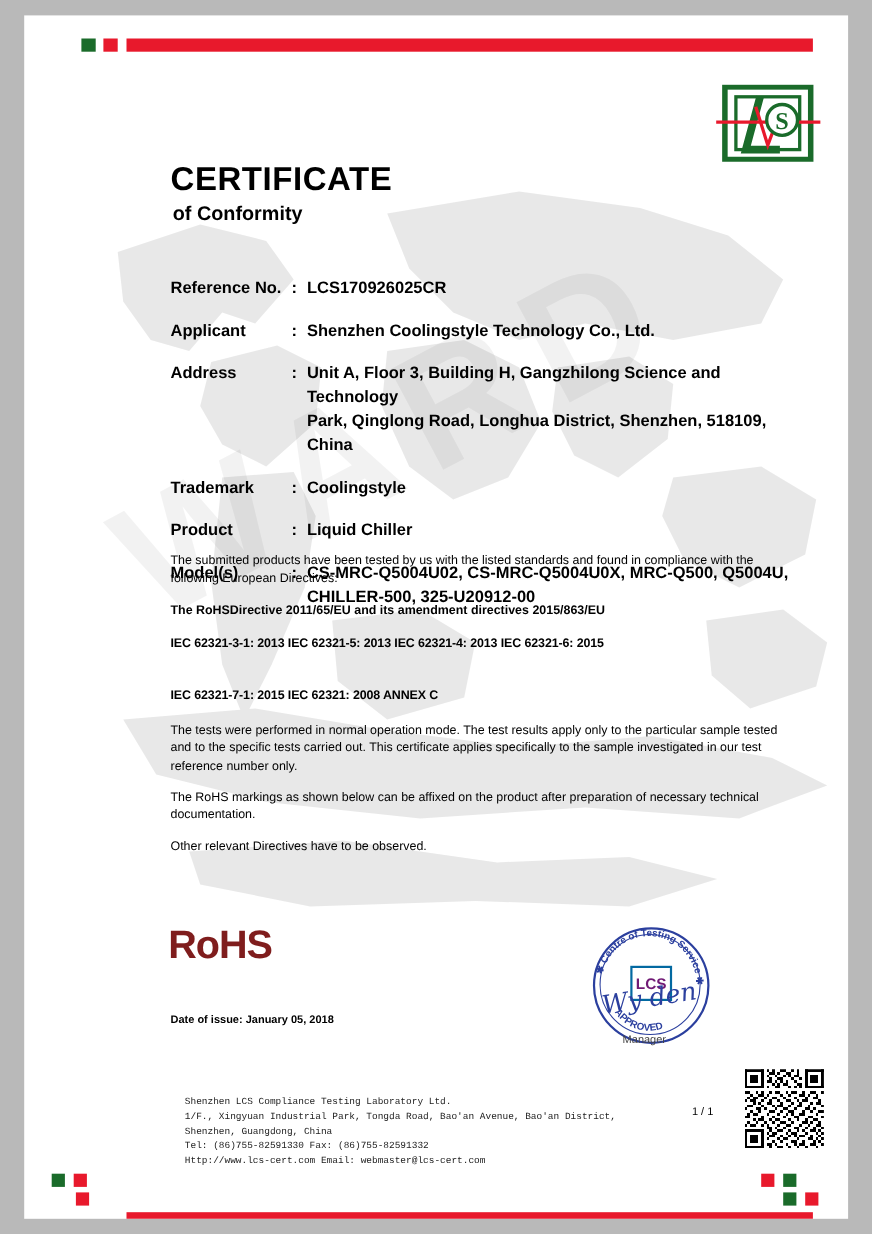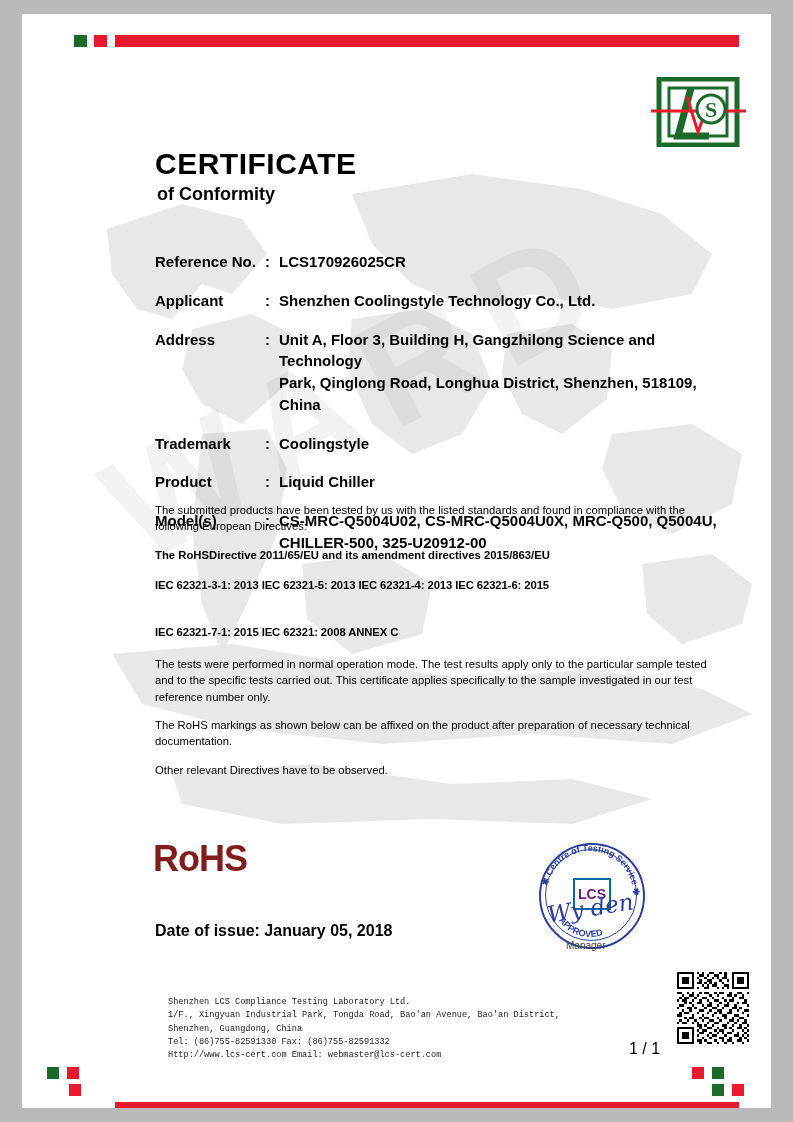--- a/index.html
+++ b/index.html
@@ -175,21 +175,21 @@
     font-size: 36px;
     font-weight: bold;
     letter-spacing: -1px;
     color: #7f1d1d;
   }
 
   .issue {
     position: absolute;
     left: 133px;
     top: 908px;
-    font-size: 16px;
+    font-size: 10px;
     font-weight: bold;
     color: #000;
   }
 
   
   .stamp {
     position: absolute;
     left: 507px;
     top: 826px;
     width: 140px;
@@ -251,22 +251,22 @@
     left: 146px;
     top: 982px;
     font-size: 8.6px;
     line-height: 1.55;
     color: #222;
     font-family: Liberation Mono, monospace;
   }
   .pageno {
     position: absolute;
     left: 607px;
-    top: 1026px;
-    font-size: 16px;
+    top: 992px;
+    font-size: 10px;
     color: #000;
   }
 
   
   .qr {
     position: absolute;
     left: 655px;
     top: 958px;
     width: 72px;
     height: 72px;

